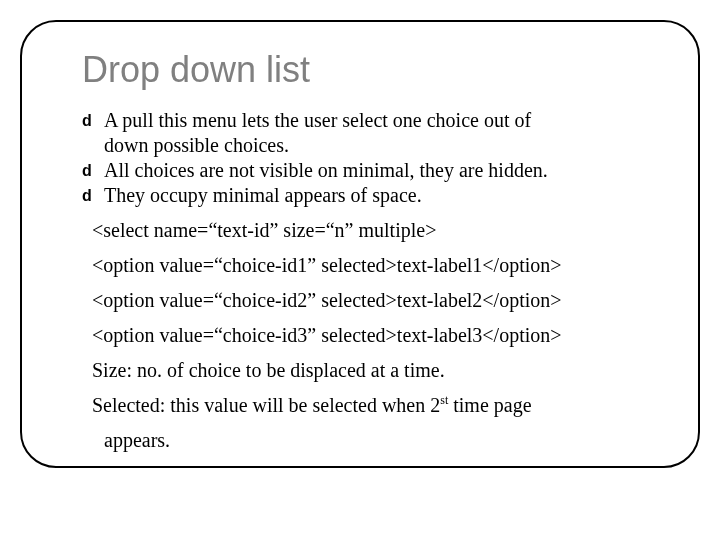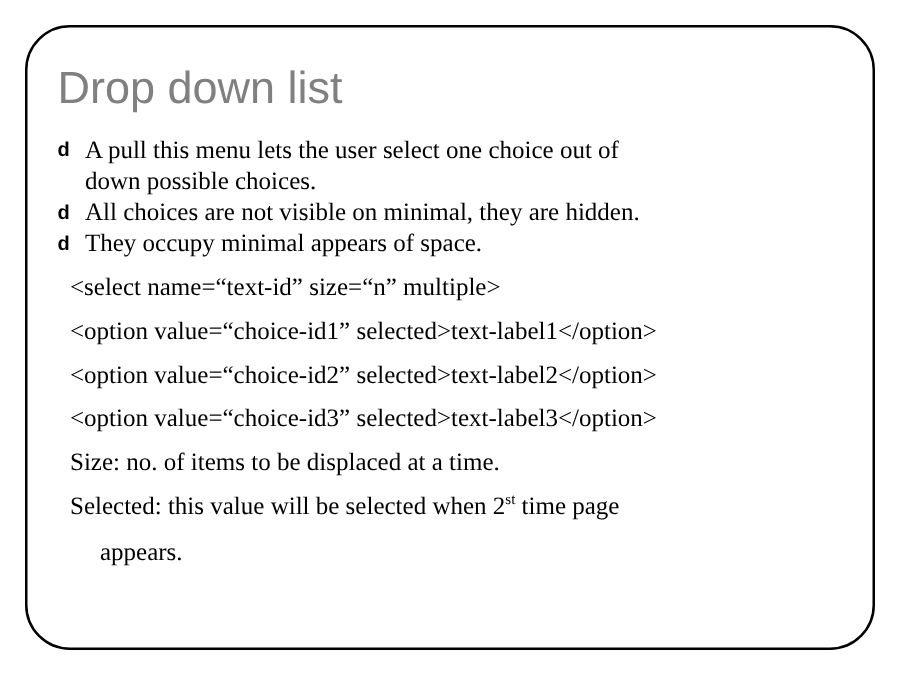--- a/index.html
+++ b/index.html
@@ -7,25 +7,25 @@
     padding: 0;
     width: 720px;
     height: 540px;
     background: #fff;
     font-family: "Times New Roman", Times, serif;
     color: #000;
   }
   .slide {
     box-sizing: border-box;
     width: 680px;
-    height: 500px;
+    height: 448px;
     margin: 20px;
     border: 2px solid #000;
     border-radius: 36px;
-    padding: 28px 40px 20px 24px;
+    padding: 28px 40px 20px 60px;
     position: relative;
     overflow: hidden;
   }
   .title {
     font-family: Arial, Helvetica, sans-serif;
     font-size: 36px;
     color: #808080;
     font-weight: 400;
     margin: 0 0 18px 0;
     line-height: 1.1;
@@ -50,21 +50,21 @@
   .cont {
     padding-left: 22px; 
     margin: 0;
   }
   .plain {
     padding-left: 0;
     margin: 10px;
   }
   .indent {
     padding-left: 22px;
-    margin: 12px;
+    margin: 0;
   }
   .sup {
     font-size: 0.6em;
     vertical-align: super;
     line-height: 0;
   }
 </style>
 </head>
 <body>
 
@@ -88,21 +88,21 @@
     <p class="bullet">
       <span class="icon">d</span>
       <span>They occupy minimal appears of space.</span>
     </p>
 
     <p class="plain">&lt;select name=“text-id” size=“n” multiple&gt;</p>
     <p class="plain">&lt;option value=“choice-id1” selected&gt;text-label1&lt;/option&gt;</p>
     <p class="plain">&lt;option value=“choice-id2” selected&gt;text-label2&lt;/option&gt;</p>
     <p class="plain">&lt;option value=“choice-id3” selected&gt;text-label3&lt;/option&gt;</p>
 
-    <p class="plain">Size: no. of items to be displaced at a time.</p>
+    <p class="plain">Size: no. of choice to be displaced at a time.</p>
 
     <p class="plain">
       <span>Selected: this  value will be selected when 2</span><span class="sup">st</span><span> time page</span>
     </p>
     <p class="indent">appears.</p>
 
   </div>
 </div>
 
 </body></html>

